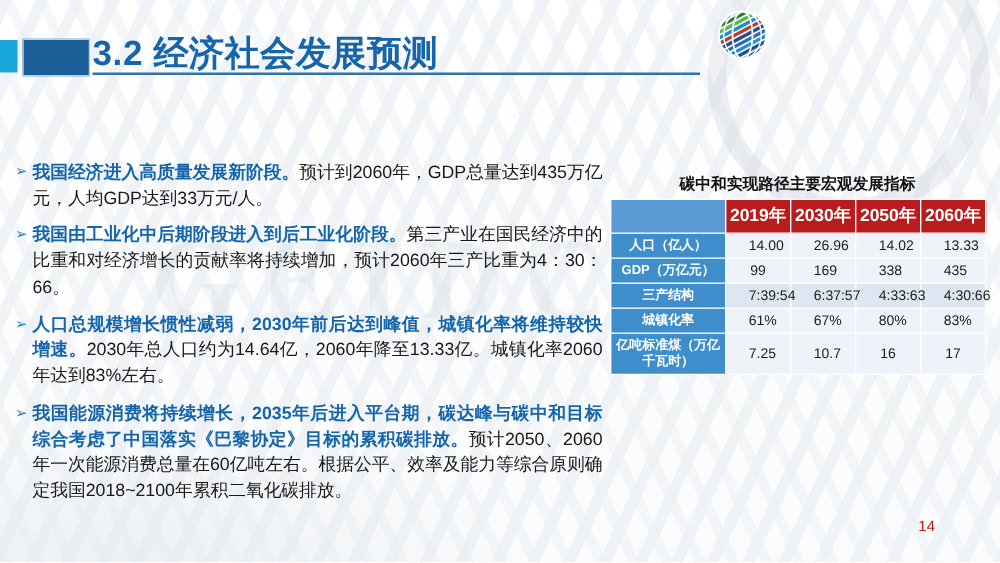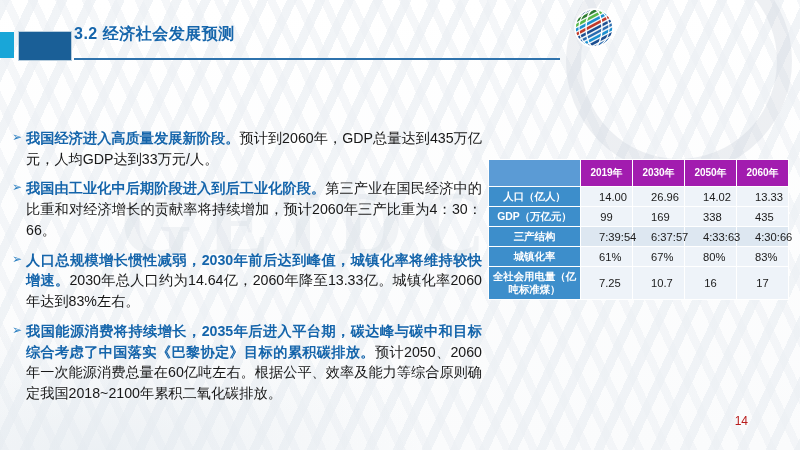--- a/index.html
+++ b/index.html
@@ -73,21 +73,21 @@
   .accent-dark {
     position: absolute;
     left: 18px; top: 31px;
     width: 52px; height: 28px;
     background: #1a5f97;
     border: 1px solid #b9cede;
   }
   .slide-title {
     position: absolute;
     left: 74px; top: 24px;
-    font-size: 16px;
+    font-size: 28px;
     font-weight: bold;
     color: #1565ab;
     letter-spacing: 0.5px;
     white-space: nowrap;
   }
   .title-rule {
     position: absolute;
     left: 74px; top: 58px;
     width: 486px; height: 2px;
     background: #2f73ad;
@@ -187,23 +187,23 @@
     vertical-align: middle;
   }
   table.macro col.lbl { width: 92px; }
   table.macro col.val { width: 52px; }
 
   th.corner {
     background: #5b9bd5;
     height: 24px;
   }
   th.yr {
-    background: #a21caf;
+    background: #b91c1c;
     color: #ffffff;
-    font-size: 10px;
+    font-size: 14px;
     font-weight: bold;
     height: 24px;
   }
   td.rowlbl {
     background: #3d8ecb;
     color: #ffffff;
     font-size: 10.4px;
     font-weight: bold;
     padding: 3px 2px;
     line-height: 1.25;
@@ -287,20 +287,21 @@
       <span class="bullet-body"><span class="hl">人口总规模增长惯性减弱，2030年前后达到峰值，城镇化率将维持较快增速。</span><span>2030年总人口约为14.64亿，2060年降至13.33亿。城镇化率2060年达到83%左右。</span></span>
     </div>
 
     <div class="bullet">
       <span class="bullet-marker">➢</span>
       <span class="bullet-body"><span class="hl">我国能源消费将持续增长，2035年后进入平台期，碳达峰与碳中和目标综合考虑了中国落实《巴黎协定》目标的累积碳排放。</span><span>预计2050、2060年一次能源消费总量在60亿吨左右。根据公平、效率及能力等综合原则确定我国2018~2100年累积二氧化碳排放。</span></span>
     </div>
 
   </div>
 
+  <div class="table-title">碳中和实现路径主要宏观发展指标</div>
 
   <div class="table-wrap">
     <table class="macro">
       <colgroup>
         <col class="lbl">
           <col class="val">
           <col class="val">
           <col class="val">
           <col class="val">
       </colgroup>
@@ -336,21 +337,21 @@
           <td class="val">4:30:66</td>
         </tr>
         <tr class="band-a">
           <td class="rowlbl">城镇化率</td>
           <td class="val">61%</td>
           <td class="val">67%</td>
           <td class="val">80%</td>
           <td class="val">83%</td>
         </tr>
         <tr class="band-a">
-          <td class="rowlbl">全社会用电量（亿吨标准煤）</td>
+          <td class="rowlbl">亿吨标准煤（万亿千瓦时）</td>
           <td class="val">7.25</td>
           <td class="val">10.7</td>
           <td class="val">16</td>
           <td class="val">17</td>
         </tr>
       </tbody>
     </table>
   </div>
 
   <div class="page-num">14</div>

